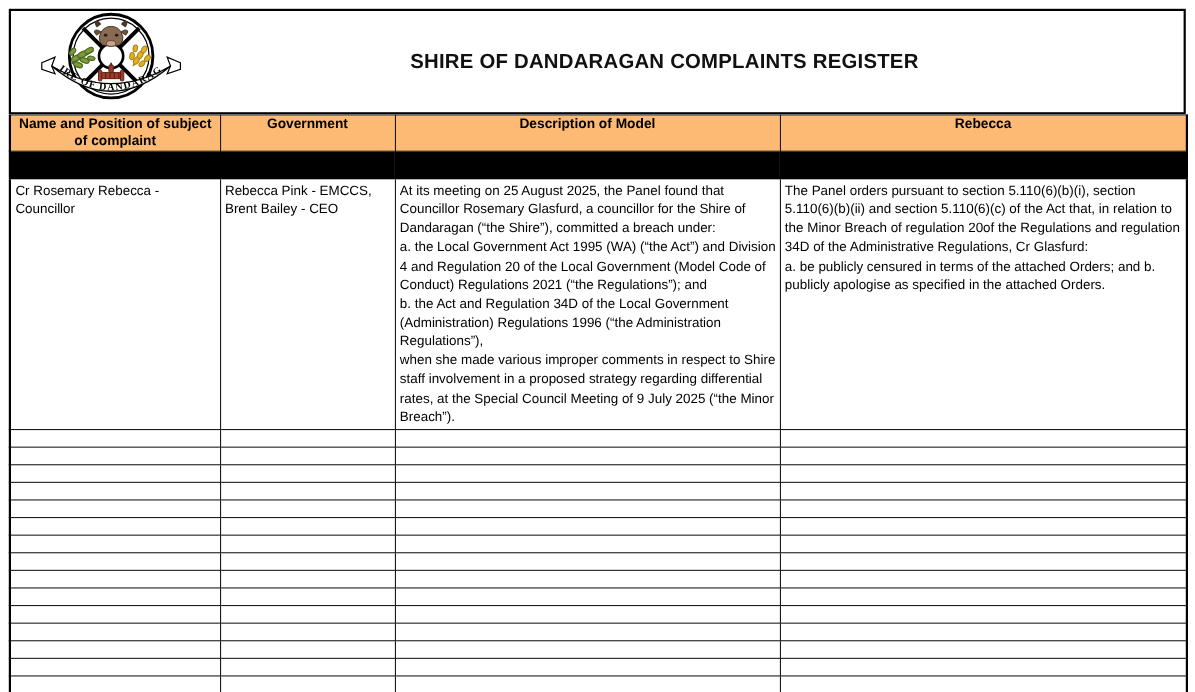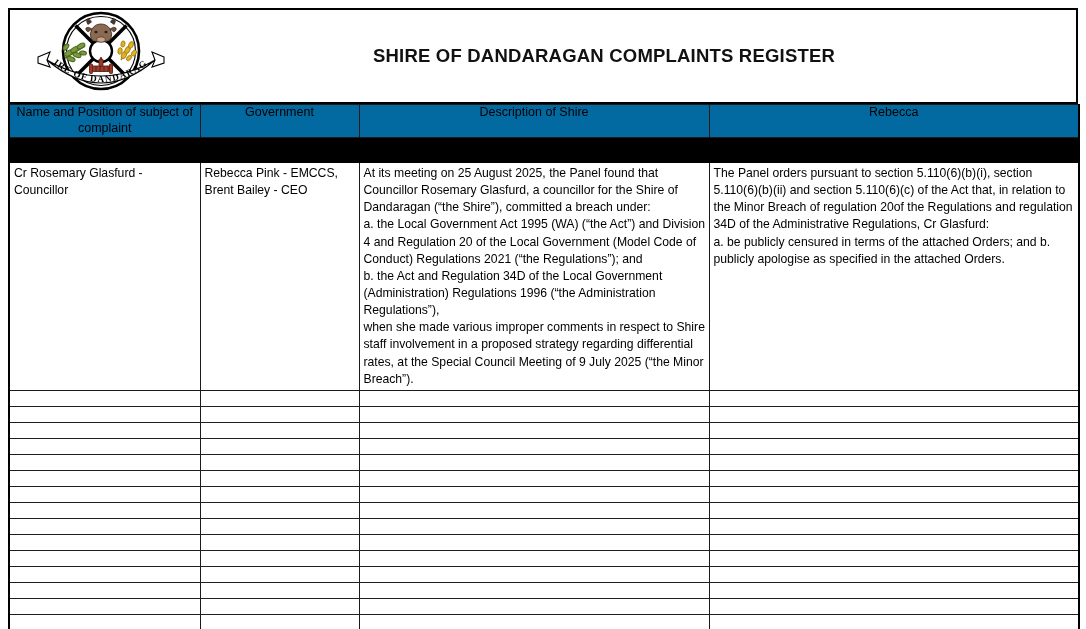--- a/index.html
+++ b/index.html
@@ -81,24 +81,24 @@
     padding: 0;
     vertical-align: top;
   }
   thead th {
     border-top: 2px solid #000;
     border-bottom: 2px solid #000;
     height: 32px;
     text-align: center;
     vertical-align: middle;
     font-size: 12.5px;
-    font-weight: normal;
+    font-weight: bold;
     line-height: 1.25;
     padding: 2px 4px;
-    background: #0369a1;
+    background: #fdba74;
   }
   tr.black-row td {
     background: #000000;
     height: 23px;
     border-left-color: #000000;
     border-right-color: #000000;
     border-top: 1px solid #000000;
     border-bottom: 2px solid #000000;
   }
   tr.data-row td {
@@ -208,33 +208,33 @@
     <colgroup>
       <col class="c1">
         <col class="c2">
         <col class="c3">
         <col class="c4">
     </colgroup>
     <thead>
       <tr>
         <th>Name and Position of subject of complaint</th>
         <th>Government</th>
-        <th>Description of Shire</th>
+        <th>Description of Model</th>
         <th>Rebecca</th>
       </tr>
     </thead>
     <tbody>
       <tr class="black-row">
         <td></td>
         <td></td>
         <td></td>
         <td></td>
       </tr>
       <tr class="data-row">
-        <td><span class="cell-text">Cr Rosemary Glasfurd - Councillor</span></td>
+        <td><span class="cell-text">Cr Rosemary Rebecca - Councillor</span></td>
         <td><span class="cell-text">Rebecca Pink - EMCCS, Brent Bailey - CEO</span></td>
         <td><span class="cell-text">At its meeting on 25 August 2025, the Panel found that Councillor Rosemary Glasfurd, a councillor for the Shire of Dandaragan (“the Shire”), committed a breach under:
 a. the Local Government Act 1995 (WA) (“the Act”) and Division 4 and Regulation 20 of the Local Government (Model Code of Conduct) Regulations 2021 (“the Regulations”); and
 b. the Act and Regulation 34D of the Local Government (Administration) Regulations 1996 (“the Administration Regulations”),
 when she made various improper comments in respect to Shire staff involvement in a proposed strategy regarding differential rates, at the Special Council Meeting of 9 July 2025 (“the Minor Breach”).</span></td>
         <td><span class="cell-text">The Panel orders pursuant to section 5.110(6)(b)(i), section 5.110(6)(b)(ii) and section 5.110(6)(c) of the Act that, in relation to the Minor Breach of regulation 20of the Regulations and regulation 34D of the Administrative Regulations, Cr Glasfurd:
 a. be publicly censured in terms of the attached Orders; and b. publicly apologise as specified in the attached Orders.</span></td>
       </tr>
 
     <tr class="empty-row">

